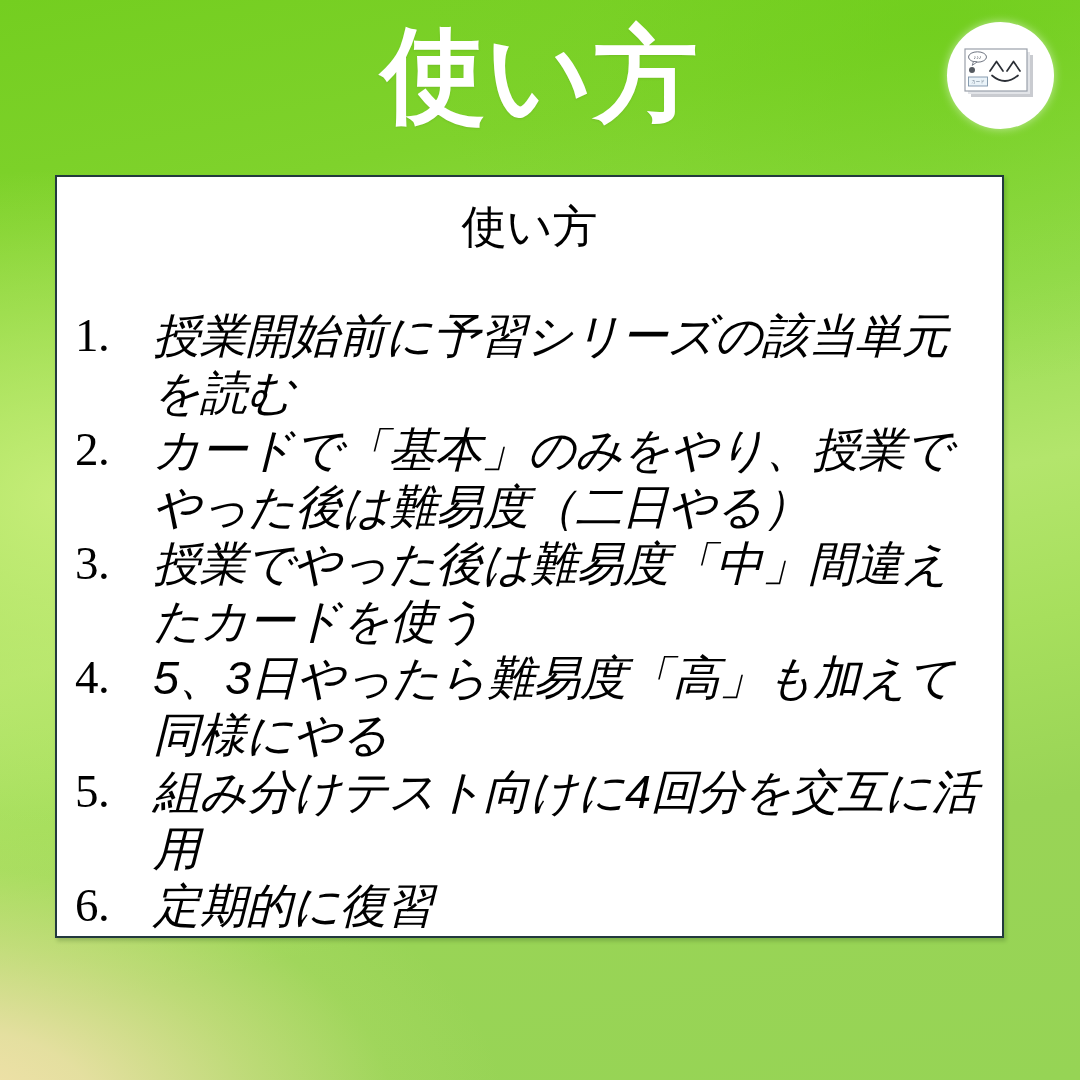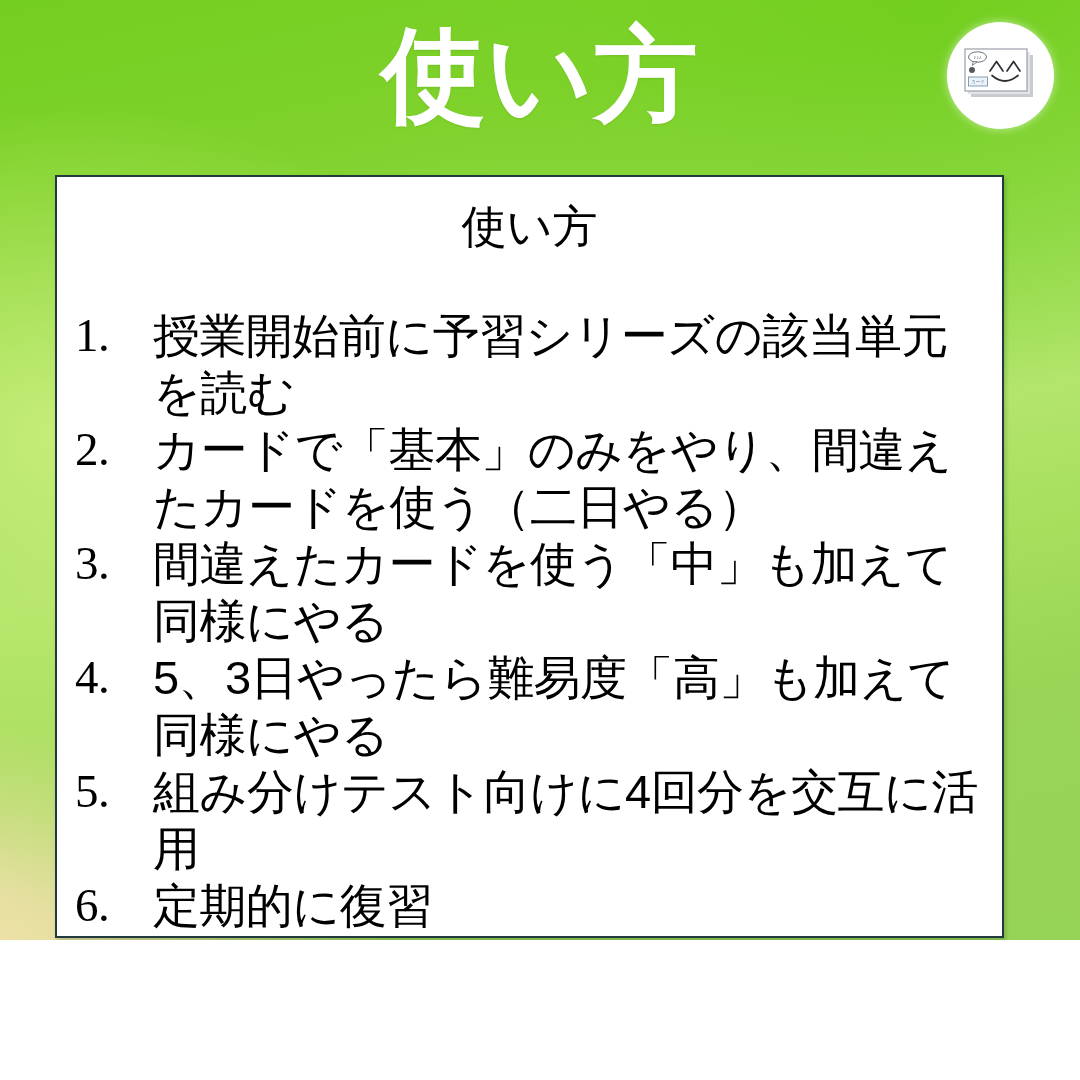--- a/index.html
+++ b/index.html
@@ -9,21 +9,21 @@
   body {
     width: 1080px;
     height: 1080px;
     overflow: hidden;
     font-family: "Liberation Sans", "DejaVu Sans", sans-serif;
   }
 
   #slide {
     position: relative;
     width: 1080px;
-    height: 940px;
+    height: 1080px;
     overflow: hidden;
     background-color: #8ED03E;
   }
 
   
   .bg-layer {
     position: absolute;
     inset: 0;
   }
   .bg-base {
@@ -134,20 +134,21 @@
     width: 86px;
     text-align: left;
     padding-left: 8px;
     box-sizing: border-box;
     font-size: 47px;
     font-family: "Liberation Serif", "DejaVu Serif", serif;
   }
   .step-text {
     flex: 1 1 auto;
     padding-right: 6px;
+    font-style: italic;
   }
 </style>
 </head>
 <body>
 
 <div id="slide">
 
   <div class="bg-layer bg-base"></div>
   <div class="bg-layer bg-left-light"></div>
   <div class="bg-layer bg-topright"></div>
@@ -182,25 +183,25 @@
   <div id="content-card">
     <div id="card-heading">使い方</div>
 
     <ol id="steps-list">
       <li class="step-item">
         <span class="step-number">1.</span>
         <span class="step-text">授業開始前に予習シリーズの該当単元を読む</span>
       </li>
       <li class="step-item">
         <span class="step-number">2.</span>
-        <span class="step-text">カードで「基本」のみをやり、間違えたカードを使う（二日やる）</span>
+        <span class="step-text">カードで「基本」のみをやり、授業でやった後は難易度（二日やる）</span>
       </li>
       <li class="step-item">
         <span class="step-number">3.</span>
-        <span class="step-text">間違えたカードを使う「中」も加えて同様にやる</span>
+        <span class="step-text">授業でやった後は難易度「中」間違えたカードを使う</span>
       </li>
       <li class="step-item">
         <span class="step-number">4.</span>
         <span class="step-text">5、3日やったら難易度「高」も加えて同様にやる</span>
       </li>
       <li class="step-item">
         <span class="step-number">5.</span>
         <span class="step-text">組み分けテスト向けに4回分を交互に活用</span>
       </li>
       <li class="step-item">

